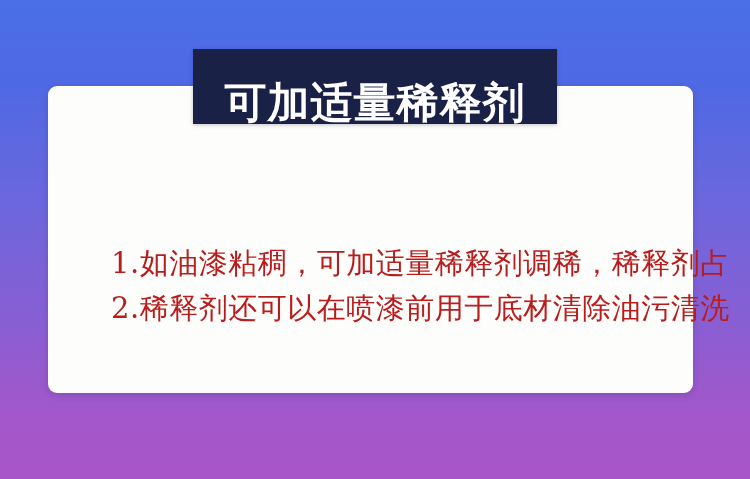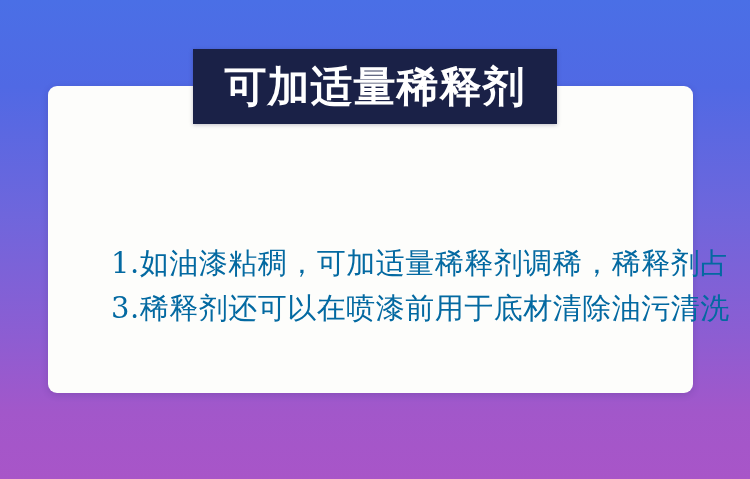--- a/index.html
+++ b/index.html
@@ -42,21 +42,21 @@
 
   
   #title-banner {
     position: absolute;
     left: 193px;
     top: 49px;
     width: 364px;
     height: 75px;
     background: #1a2147;
     display: flex;
-    align-items: center;
+    align-items: flex-end;
     justify-content: center;
     box-shadow: 0 1px 4px rgba(20, 15, 50, 0.25);
   }
   #title-banner .title-text {
     color: #ffffff;
     font-family: "Liberation Sans", "DejaVu Sans", sans-serif;
     font-size: 42px;
     font-weight: 700;
     letter-spacing: 1px;
     line-height: 1;
@@ -64,39 +64,39 @@
   }
 
   
   #body-text {
     position: absolute;
     left: 63px;
     top: 155px;
     width: 620px;
   }
   #body-text .body-line {
-    color: #0369a1;
+    color: #b91c1c;
     font-family: "DejaVu Serif", "Liberation Serif", serif;
     font-size: 29px;
     line-height: 45px;
     height: 45px;
     letter-spacing: 0.5px;
     white-space: nowrap;
   }
 </style>
 </head>
 <body>
 
 <div id="poster">
 
   <div id="info-card">
 
     <div id="body-text">
       <div class="body-line">1.如油漆粘稠，可加适量稀释剂调稀，稀释剂占</div>
-      <div class="body-line">3.稀释剂还可以在喷漆前用于底材清除油污清洗</div>
+      <div class="body-line">2.稀释剂还可以在喷漆前用于底材清除油污清洗</div>
     </div>
 
   </div>
 
   <div id="title-banner">
     <span class="title-text">可加适量稀释剂</span>
   </div>
 
 </div>
 

